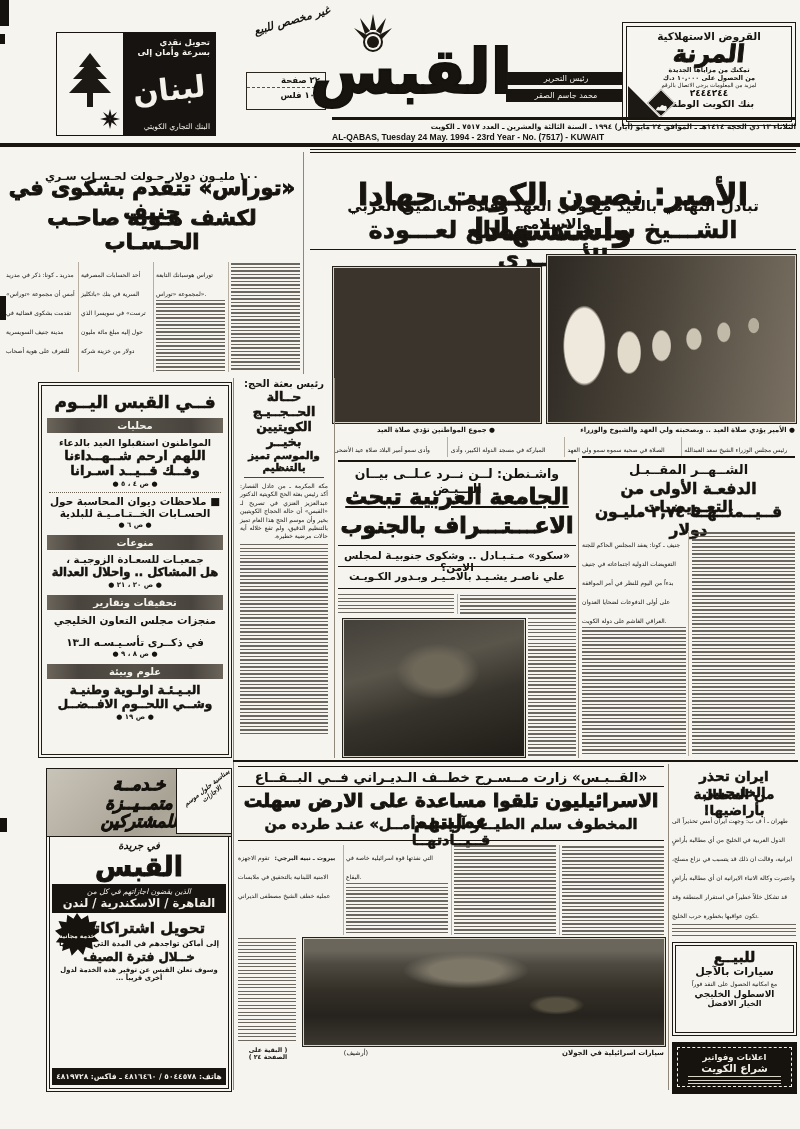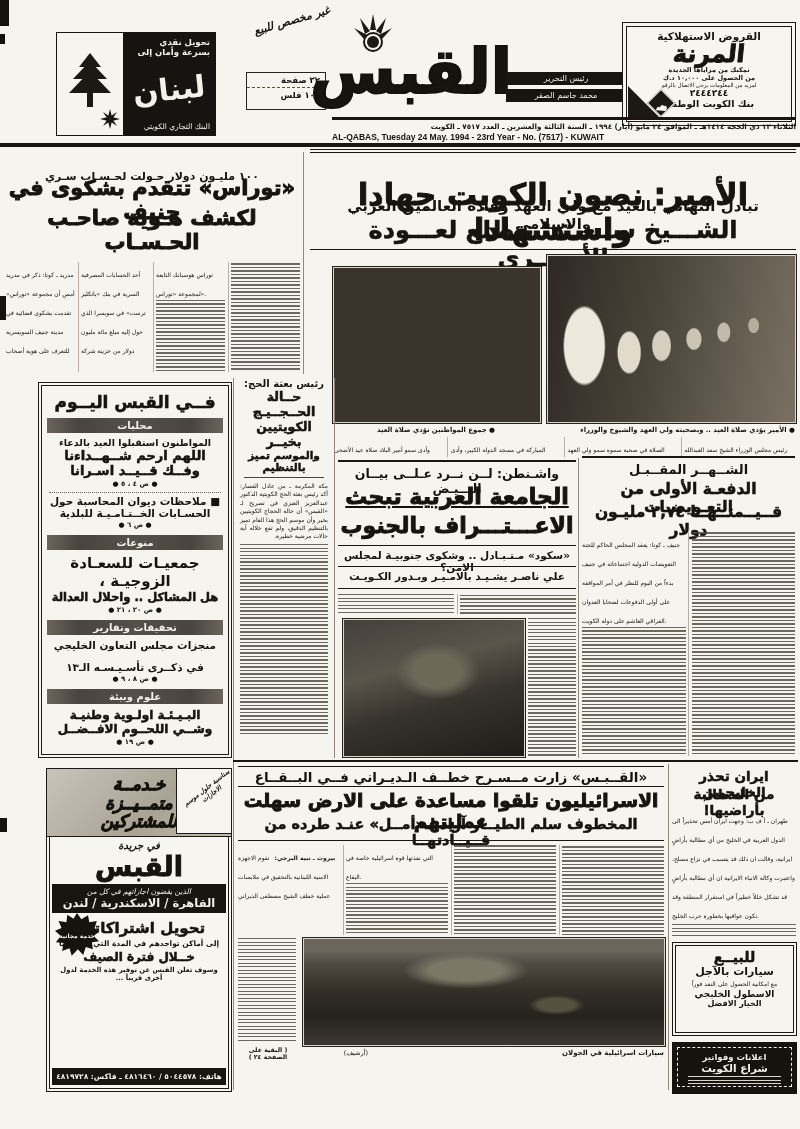--- a/index.html
+++ b/index.html
@@ -173,21 +173,21 @@
       <div class="pg">● ص ٤ ، ٥ ●</div>
     </div>
     <div style="border-top:1px dotted #6a6254;margin:2px 10px;"></div>
     <div>
       <div class="b" style="font-size:10.5px;">■ ملاحظات ديوان المحاسبة حول</div>
       <div class="b" style="font-size:10.5px;">الحسـابات الخــتـامـيـة للبلدية</div>
       <div class="pg">● ص ٦ ●</div>
     </div>
     <div class="banner">منوعات</div>
     <div>
-      <div style="font-size:15px;font-weight:bold;">جمعيـات للسعـادة الزوجيـة ،</div>
+      <div style="font-size:10px;font-weight:bold;">جمعيـات للسعـادة الزوجيـة ،</div>
       <div class="hv2" style="font-size:11.5px;">هل المشاكل .. واحلال العدالة</div>
       <div class="pg">● ص ٢٠ ، ٢١ ●</div>
     </div>
     <div class="banner">تحقيقات وتقارير</div>
     <div>
       <div class="b" style="font-size:10.5px;">منجزات مجلس التعاون الخليجي</div>
       <div class="b" style="font-size:10.5px;margin-top:10px;">في ذكــرى تأسـيـسـه الـ١٣</div>
       <div class="pg">● ص ٨ ، ٩ ●</div>
     </div>
     <div class="banner">علوم وبيئة</div>

